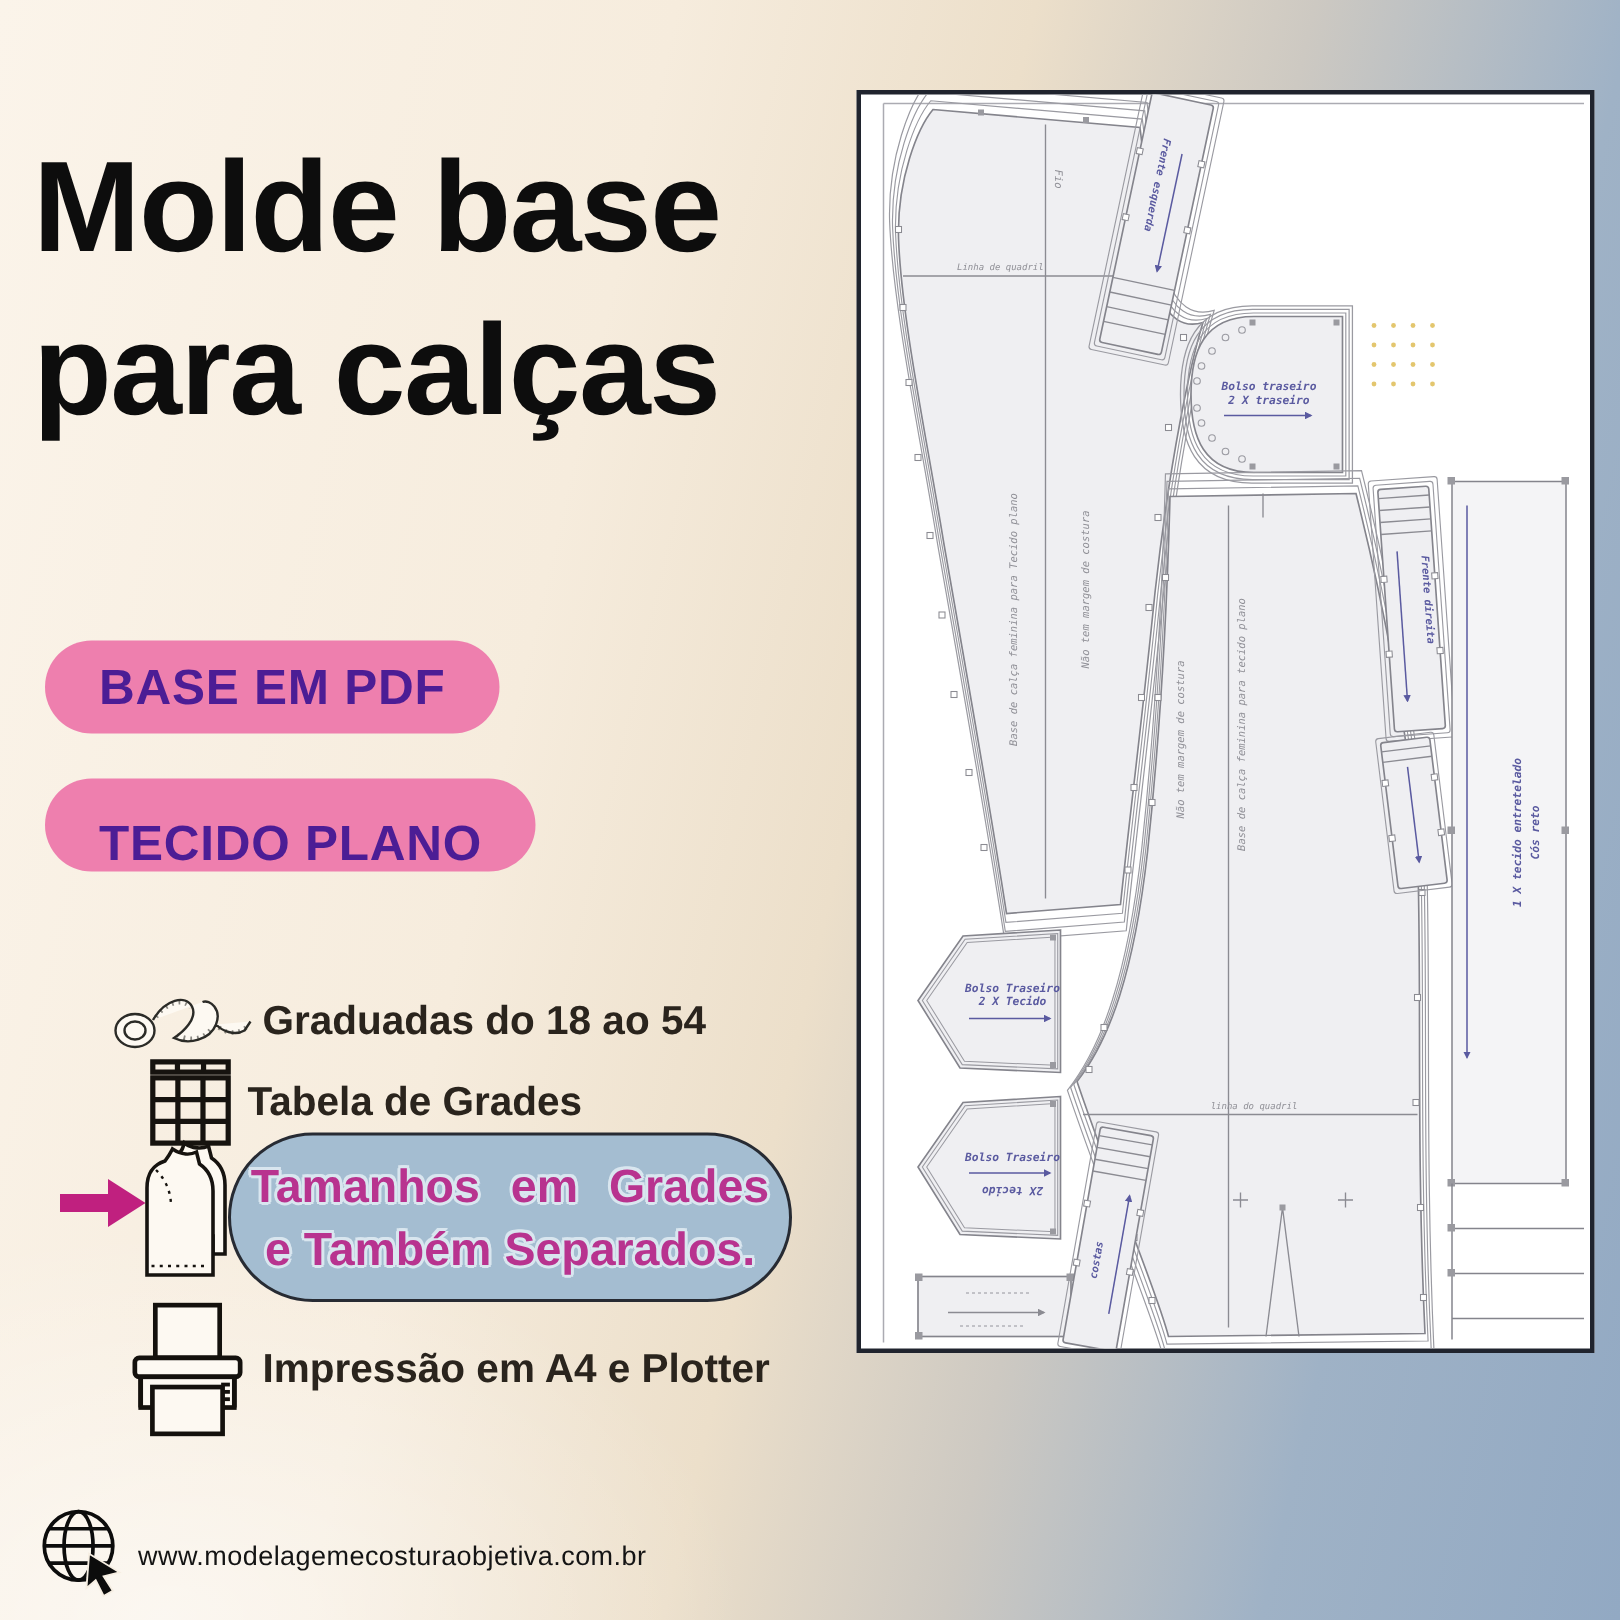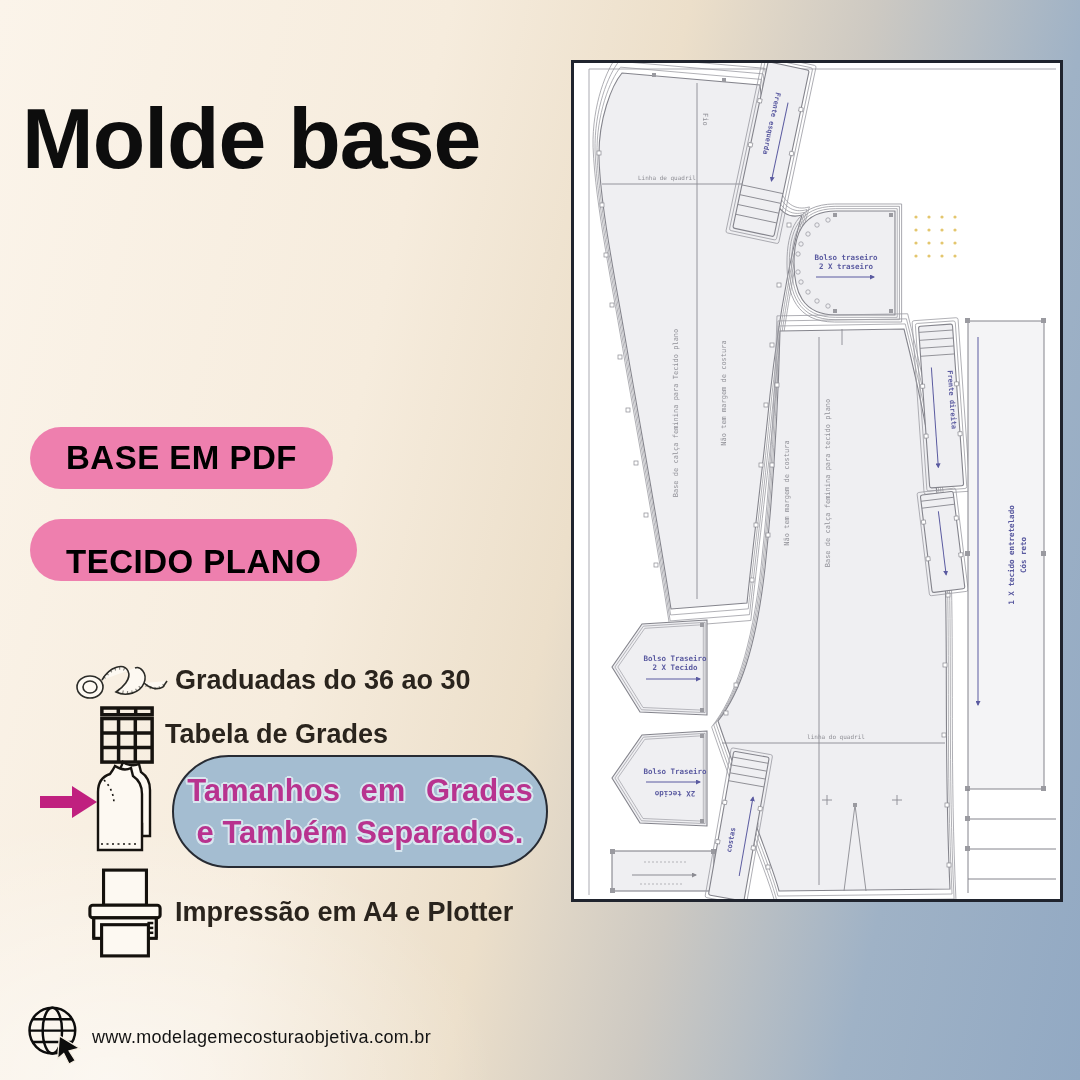--- a/index.html
+++ b/index.html
@@ -8,78 +8,79 @@
     font-family:"Liberation Sans",sans-serif;
     background:
       radial-gradient(ellipse 60% 40% at 10% 100%, rgba(255,255,255,.55), rgba(255,255,255,0) 60%),
       linear-gradient(103deg,#fbf4ea 0%,#f6ecdd 34%,#ecdfca 52%,#cdc9c2 66%,#9fb2c6 82%,#92a9c3 100%);
   }
   
   .title{position:absolute;left:22px;top:84px;font-size:86px;line-height:109px;
     font-weight:800;color:#0d0d0d;letter-spacing:-1px;}
   .title span{display:block;}
   .pill{position:absolute;left:30px;height:62px;display:inline-flex;align-items:center;
-    padding:0 36px;border-radius:31px;background:#ee7fae;color:#000000;
+    padding:0 36px;border-radius:31px;background:#ee7fae;color:#4c1d95;
     font-weight:800;font-size:33px;letter-spacing:.5px;white-space:nowrap;}
   .pill.p1{top:427px;}
   .pill.p2{top:519px;align-items:flex-end;}
   .feat-label{position:absolute;font-size:27px;font-weight:700;color:#2a241d;white-space:nowrap;}
   .icon{position:absolute;}
-  .bluepill{position:absolute;left:172px;top:755px;width:376px;height:113px;
+  .bluepill{position:absolute;left:152px;top:755px;width:376px;height:113px;
     border-radius:57px;background:#a4bdd1;border:2px solid #272b33;box-sizing:border-box;
     display:flex;flex-direction:column;justify-content:center;align-items:center;}
   .bluepill span{display:block;font-size:31px;font-weight:800;color:#b8338f;line-height:42px;
     white-space:nowrap;
     text-shadow:2px 0 #d9e6ef,-2px 0 #d9e6ef,0 2px #d9e6ef,0 -2px #d9e6ef,
       1.5px 1.5px #d9e6ef,-1.5px 1.5px #d9e6ef,1.5px -1.5px #d9e6ef,-1.5px -1.5px #d9e6ef;}
   .bluepill .l1{word-spacing:12px;}
   .site{position:absolute;left:26px;top:1004px;display:flex;align-items:center;gap:8px;}
   .site .url{font-size:18px;font-weight:500;color:#141414;letter-spacing:.3px;}
   
   .panel{position:absolute;left:571px;top:60px;width:486px;height:836px;
-    background:#ffffff;border:3px solid #20242e;}
+    background:#ffffff;border:3px solid #20242e;font-style:italic;}
   .panel svg{display:block;}
   .fillp{fill:#efeff2;stroke:#84848c;stroke-width:1.1;}
   .gline{fill:none;stroke:#9a9aa1;stroke-width:.75;}
   .sheet{stroke:#ababb2;stroke-width:1;}
   .notch{fill:#ffffff;stroke:#8b8b92;stroke-width:.7;}
   .mk{fill:#9a9aa0;}
   .inl{stroke:#8b8b92;stroke-width:.9;fill:none;}
   .lblb{font-family:"DejaVu Sans Mono",monospace;font-weight:bold;fill:#5a5aa0;}
   .lblg{font-family:"DejaVu Sans Mono",monospace;fill:#8f8f96;}
   .barrow{stroke:#5a5aa0;stroke-width:1;fill:none;}
   .garrow{stroke:#8b8b92;stroke-width:1;fill:none;}
 </style>
 </head>
 <body>
 
 <div class="canvas">
 
   <h1 class="title" style="margin:0">
     <span>Molde base</span>
+    <span>para calças</span>
   </h1>
 
   <div class="pill p1">
     <span>BASE EM PDF</span>
   </div>
   <div class="pill p2">
     <span>TECIDO PLANO</span>
   </div>
 
   <div class="icon" style="left:74px;top:656px;width:96px;height:54px">
     <svg width="96" height="54" viewBox="0 0 96 54">
       <g fill="#fdf9f2" stroke="#2b2b27" stroke-width="1.6">
         <ellipse cx="16" cy="31" rx="13" ry="11"></ellipse>
         <ellipse cx="16" cy="31" rx="7" ry="6"></ellipse>
         <path d="M28,24 C36,10 50,7 54,15 C58,23 48,32 42,36 C52,41 66,37 70,27 C74,17 66,10 61,12 M70,27 C74,31 82,35 89,31 L93,25"></path>
       </g>
       <path d="M30,22 C37,12 49,9 53,16 M44,34 C54,39 64,36 68,28 M72,29 C77,33 84,34 90,29" fill="none" stroke="#2b2b27" stroke-width="3" stroke-dasharray="1.2 3.4" opacity=".55"></path>
     </svg>
   </div>
-  <div class="feat-label" style="left:175px;top:665px">Graduadas do 36 ao 30</div>
+  <div class="feat-label" style="left:175px;top:665px">Graduadas do 18 ao 54</div>
 
   <div class="icon" style="left:98px;top:704px;width:58px;height:62px">
     <svg width="58" height="62" viewBox="0 0 60 64">
       <g fill="none" stroke="#16130f" stroke-width="3.6">
         <path d="M4,4 h52 v7 h-52 z M21,4 v7 M39,4 v7"></path>
         <rect x="4" y="15" width="52" height="45"></rect>
         <path d="M21.3,15 v45 M38.6,15 v45 M4,30 h52 M4,45 h52"></path>
       </g>
     </svg>
   </div>

